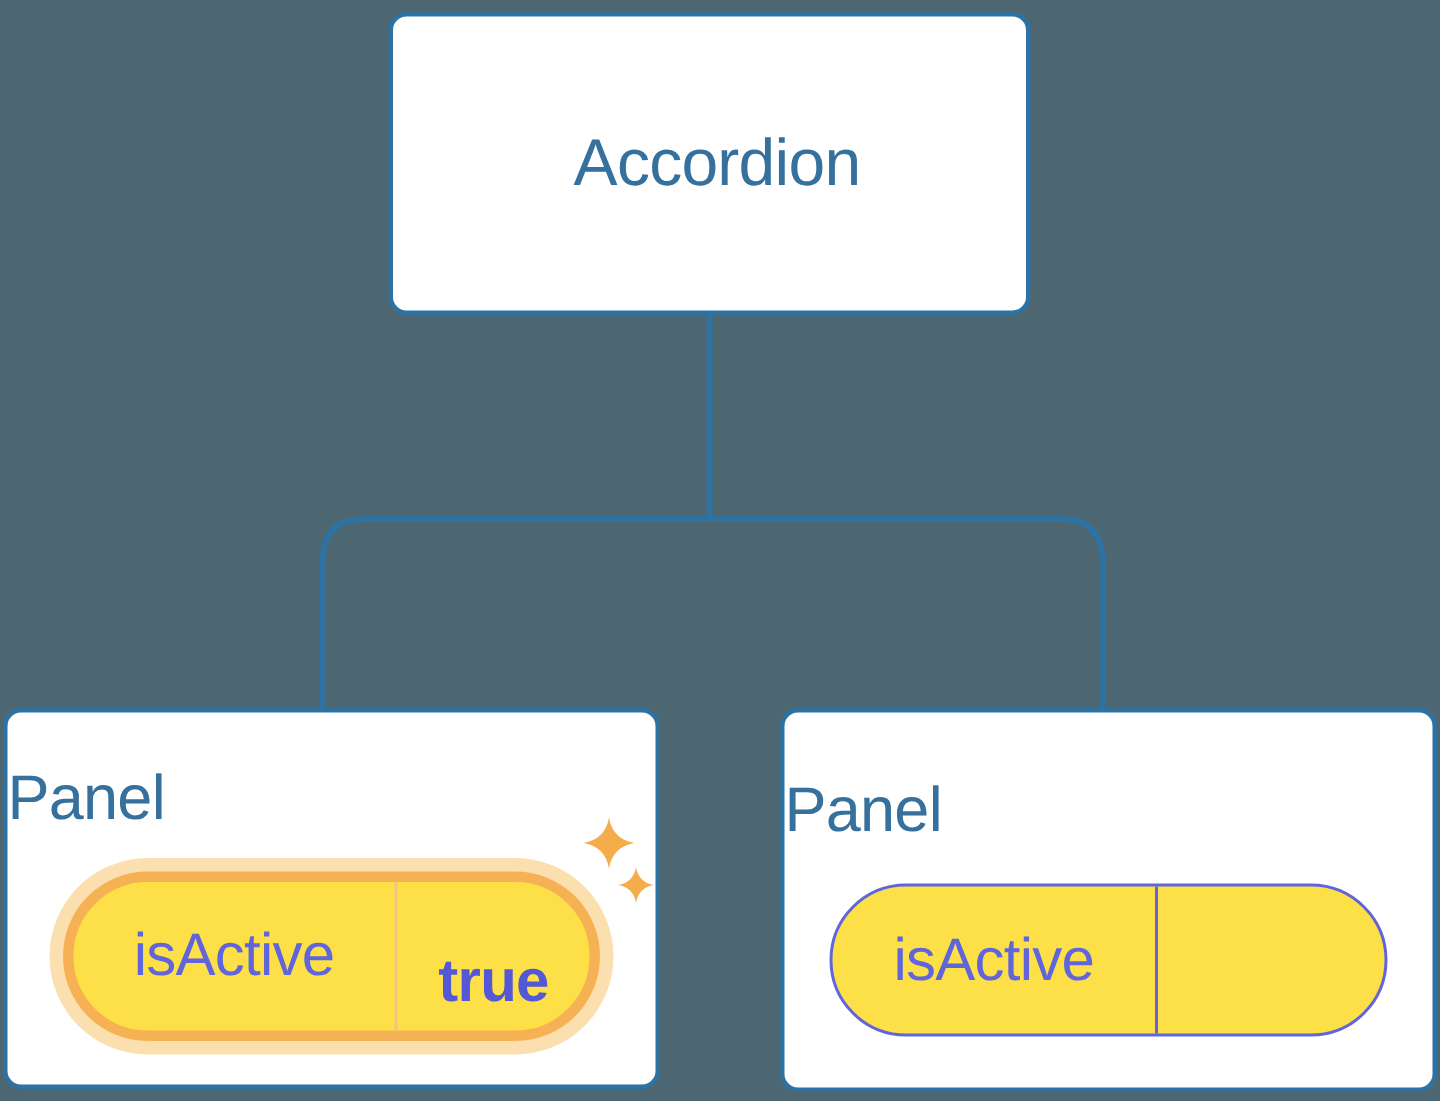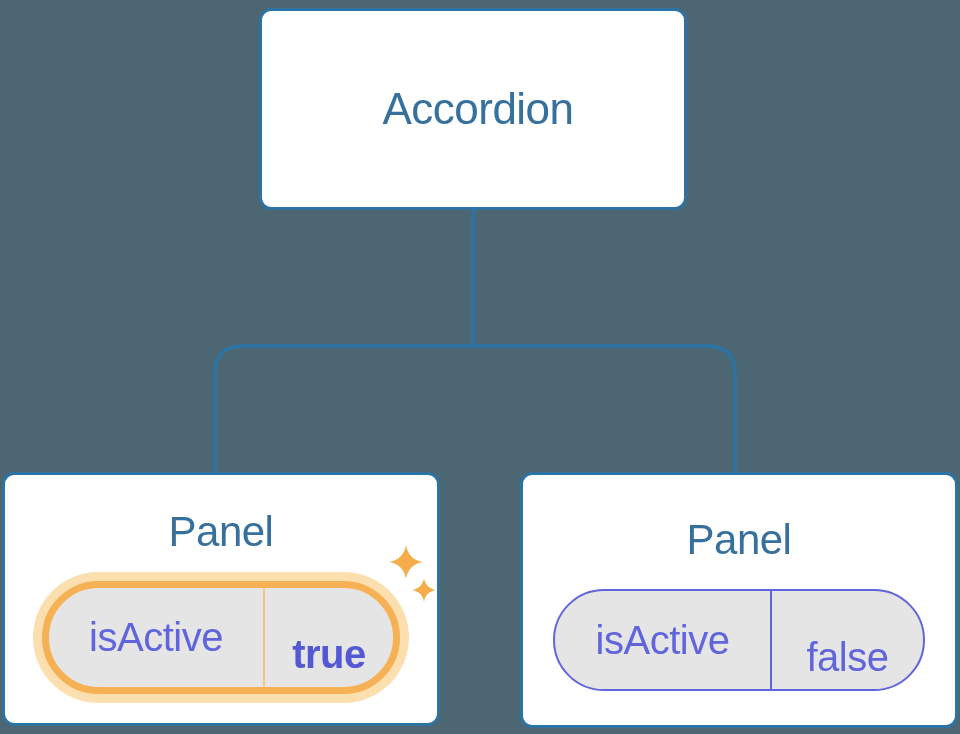--- a/index.html
+++ b/index.html
@@ -18,28 +18,28 @@
     left:259px;top:8px;width:428px;height:202px;
     display:flex;align-items:center;justify-content:center;padding-left:10px;
   }
   .root-label{
     font-size:44px;font-weight:500;letter-spacing:-0.5px;
     color:var(--title-text,#35719C);
   }
   .panel-left{left:2px;top:472px;width:438px;height:254px;}
   .panel-right{left:520px;top:472px;width:438px;height:256px;}
   .panel-title{
-    position:absolute;left:0;right:0;top:36px;text-align:center;line-height:1;
+    position:absolute;left:0;right:0;top:36px;text-align:left;line-height:1;
     font-size:42px;font-weight:500;letter-spacing:-0.5px;
     color:var(--title-text,#35719C);
   }
   .panel-right .panel-title{top:44px;}
   .pill{
     position:absolute;left:50%;transform:translateX(-50%);
-    display:flex;align-items:stretch;box-sizing:border-box;background:#e5e5e5;
+    display:flex;align-items:stretch;box-sizing:border-box;background:#fde047;
   }
   .pill-active{
     top:106px;width:358px;height:113px;border-radius:60px;
     border:7px solid var(--highlight-orange,#F7B155);
     box-shadow:0 0 0 9px var(--highlight-glow,#FBDFAE);
   }
   .pill-plain{
     top:114px;width:372px;height:102px;border-radius:52px;
     border:2px solid var(--state-purple,#6165DB);
   }
@@ -78,21 +78,20 @@
       <span class="divider"></span>
       <span class="cell cell-value bold">true</span>
     </div>
   </div>
 
   <div class="node panel-right">
     <div class="panel-title">Panel</div>
     <div class="pill pill-plain">
       <span class="cell cell-key">isActive</span>
       <span class="divider"></span>
-      <span class="cell cell-value">false</span>
     </div>
   </div>
 
   <svg class="sparkles" width="66" height="70" viewBox="0 0 66 70" aria-hidden="true">
     <path d="M26 7 C27.6 16.6 33.4 22.4 43 24 C33.4 25.6 27.6 31.4 26 41 C24.4 31.4 18.6 25.6 9 24 C18.6 22.4 24.4 16.6 26 7 Z"></path>
     <path d="M44 40 C45.1 46.8 49.2 50.9 56 52 C49.2 53.1 45.1 57.2 44 64 C42.9 57.2 38.8 53.1 32 52 C38.8 50.9 42.9 46.8 44 40 Z"></path>
   </svg>
 
 </div>
 

